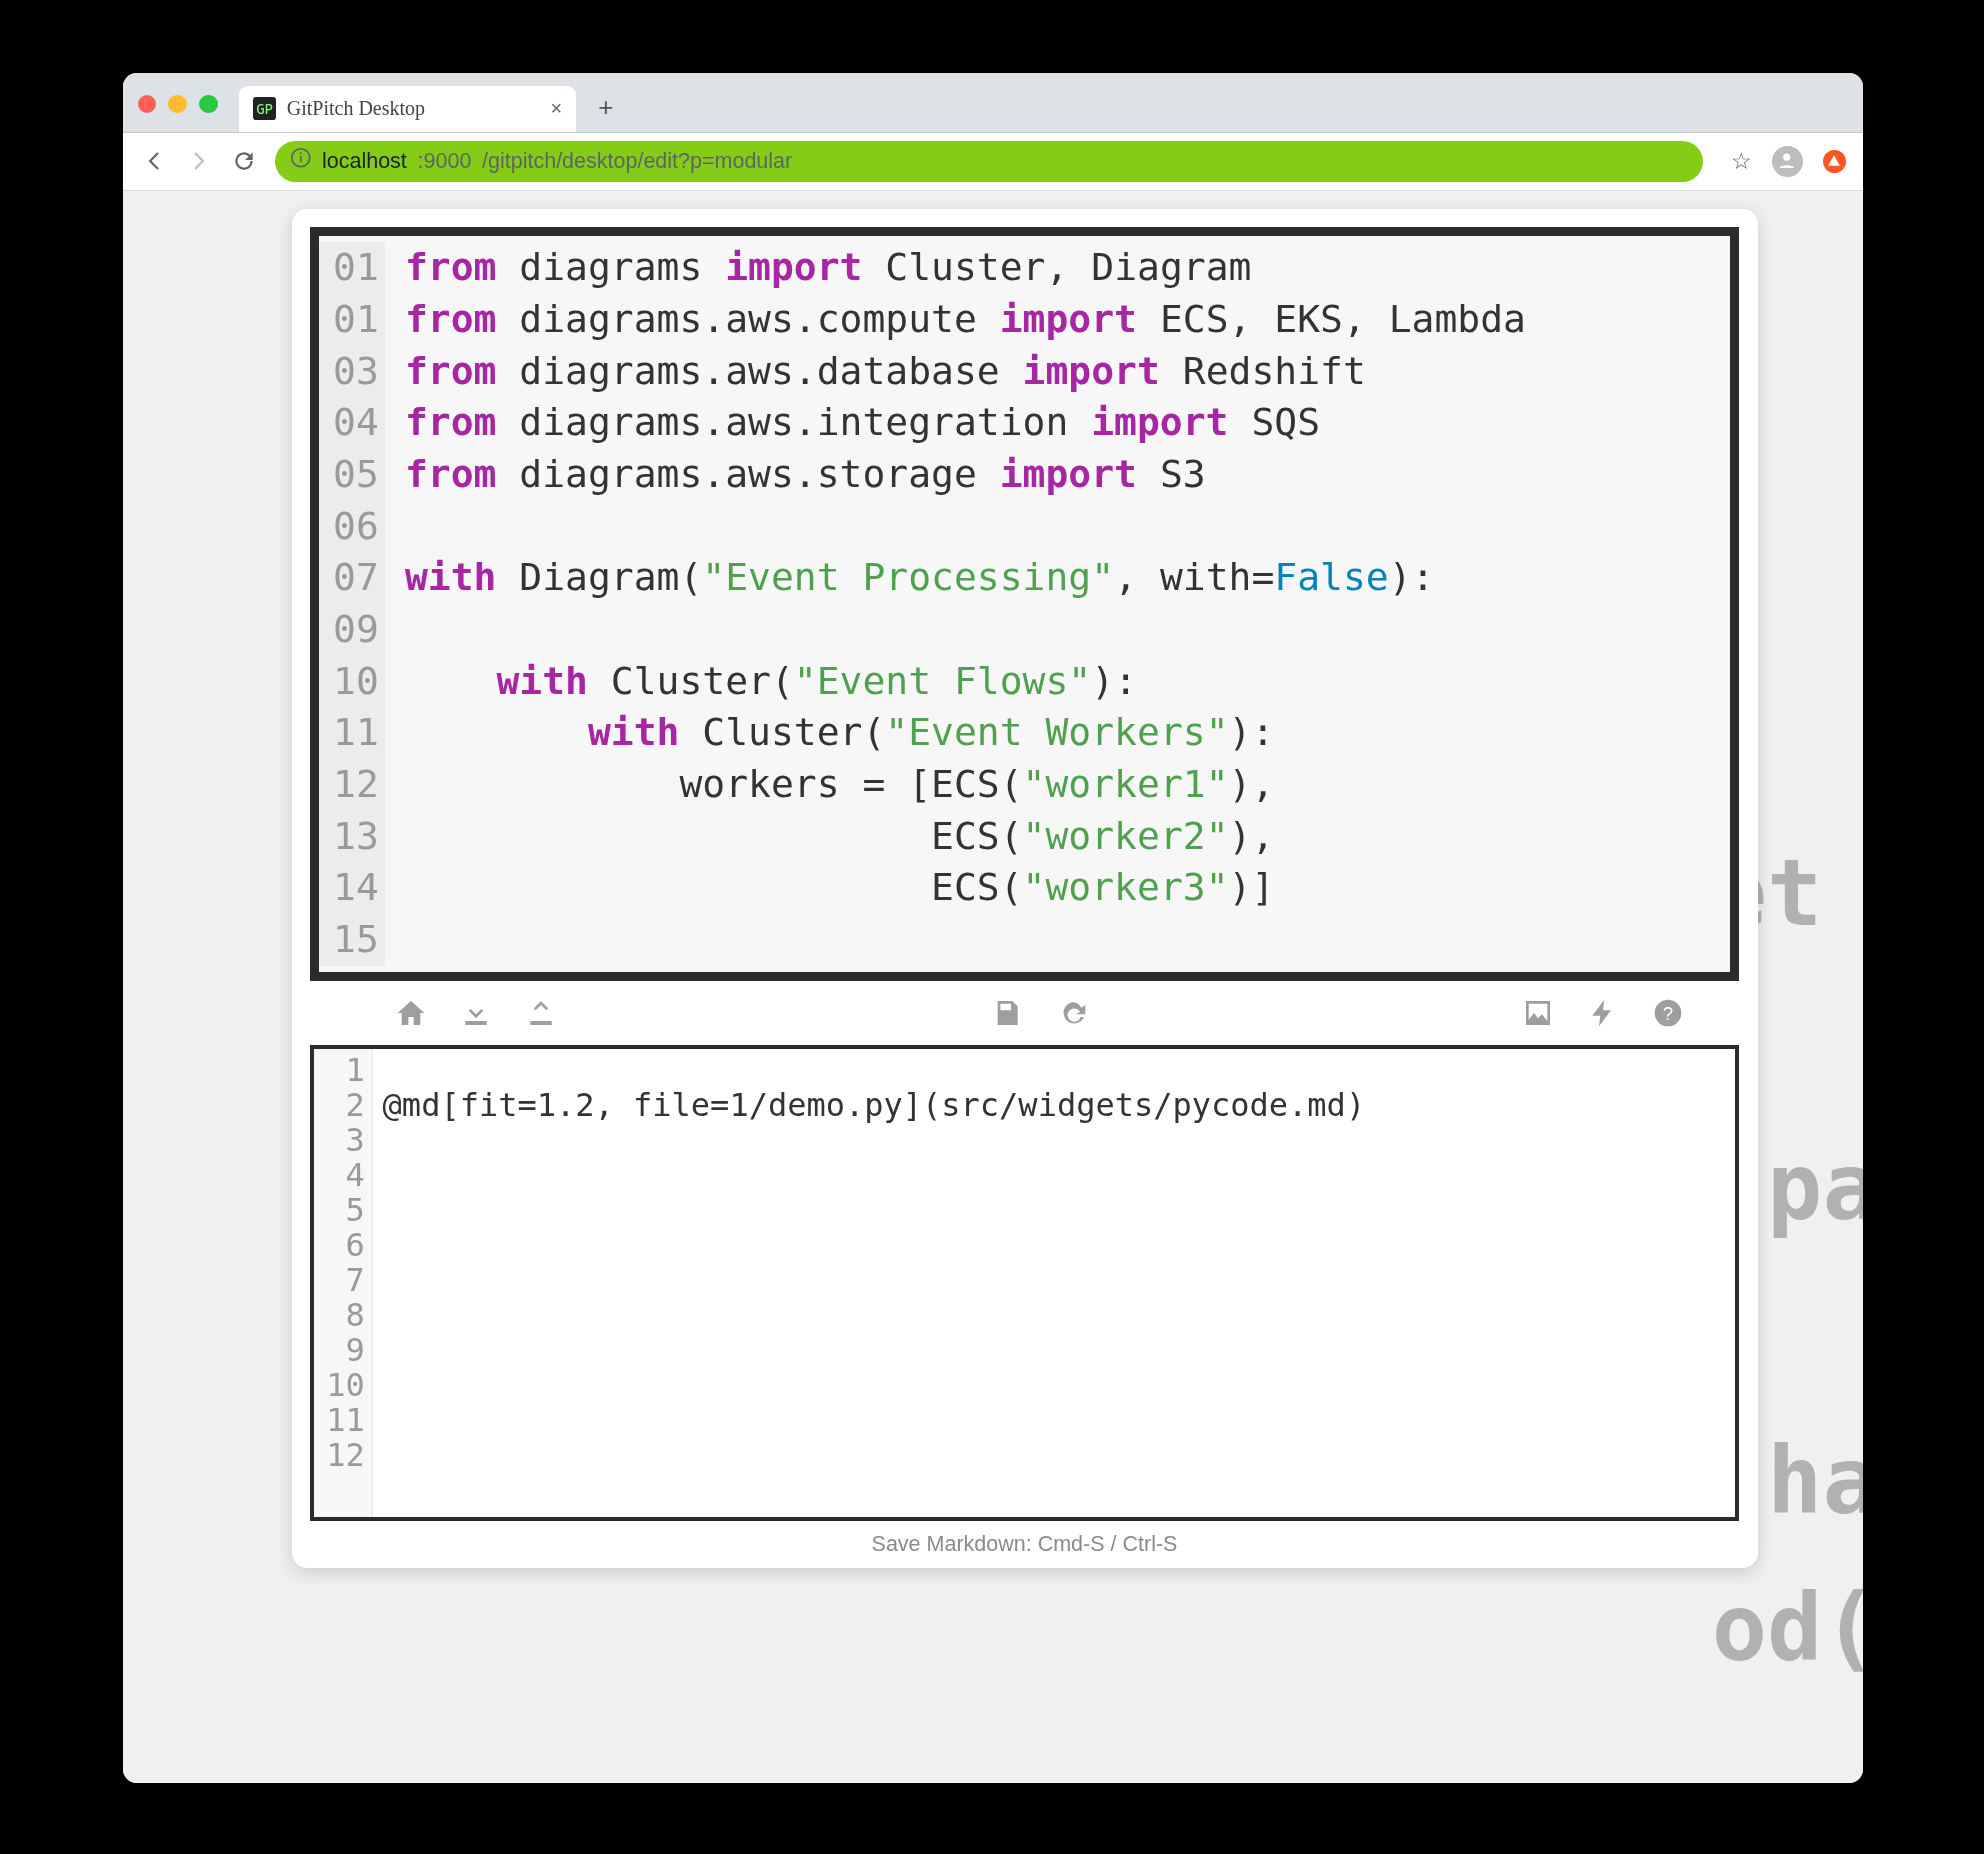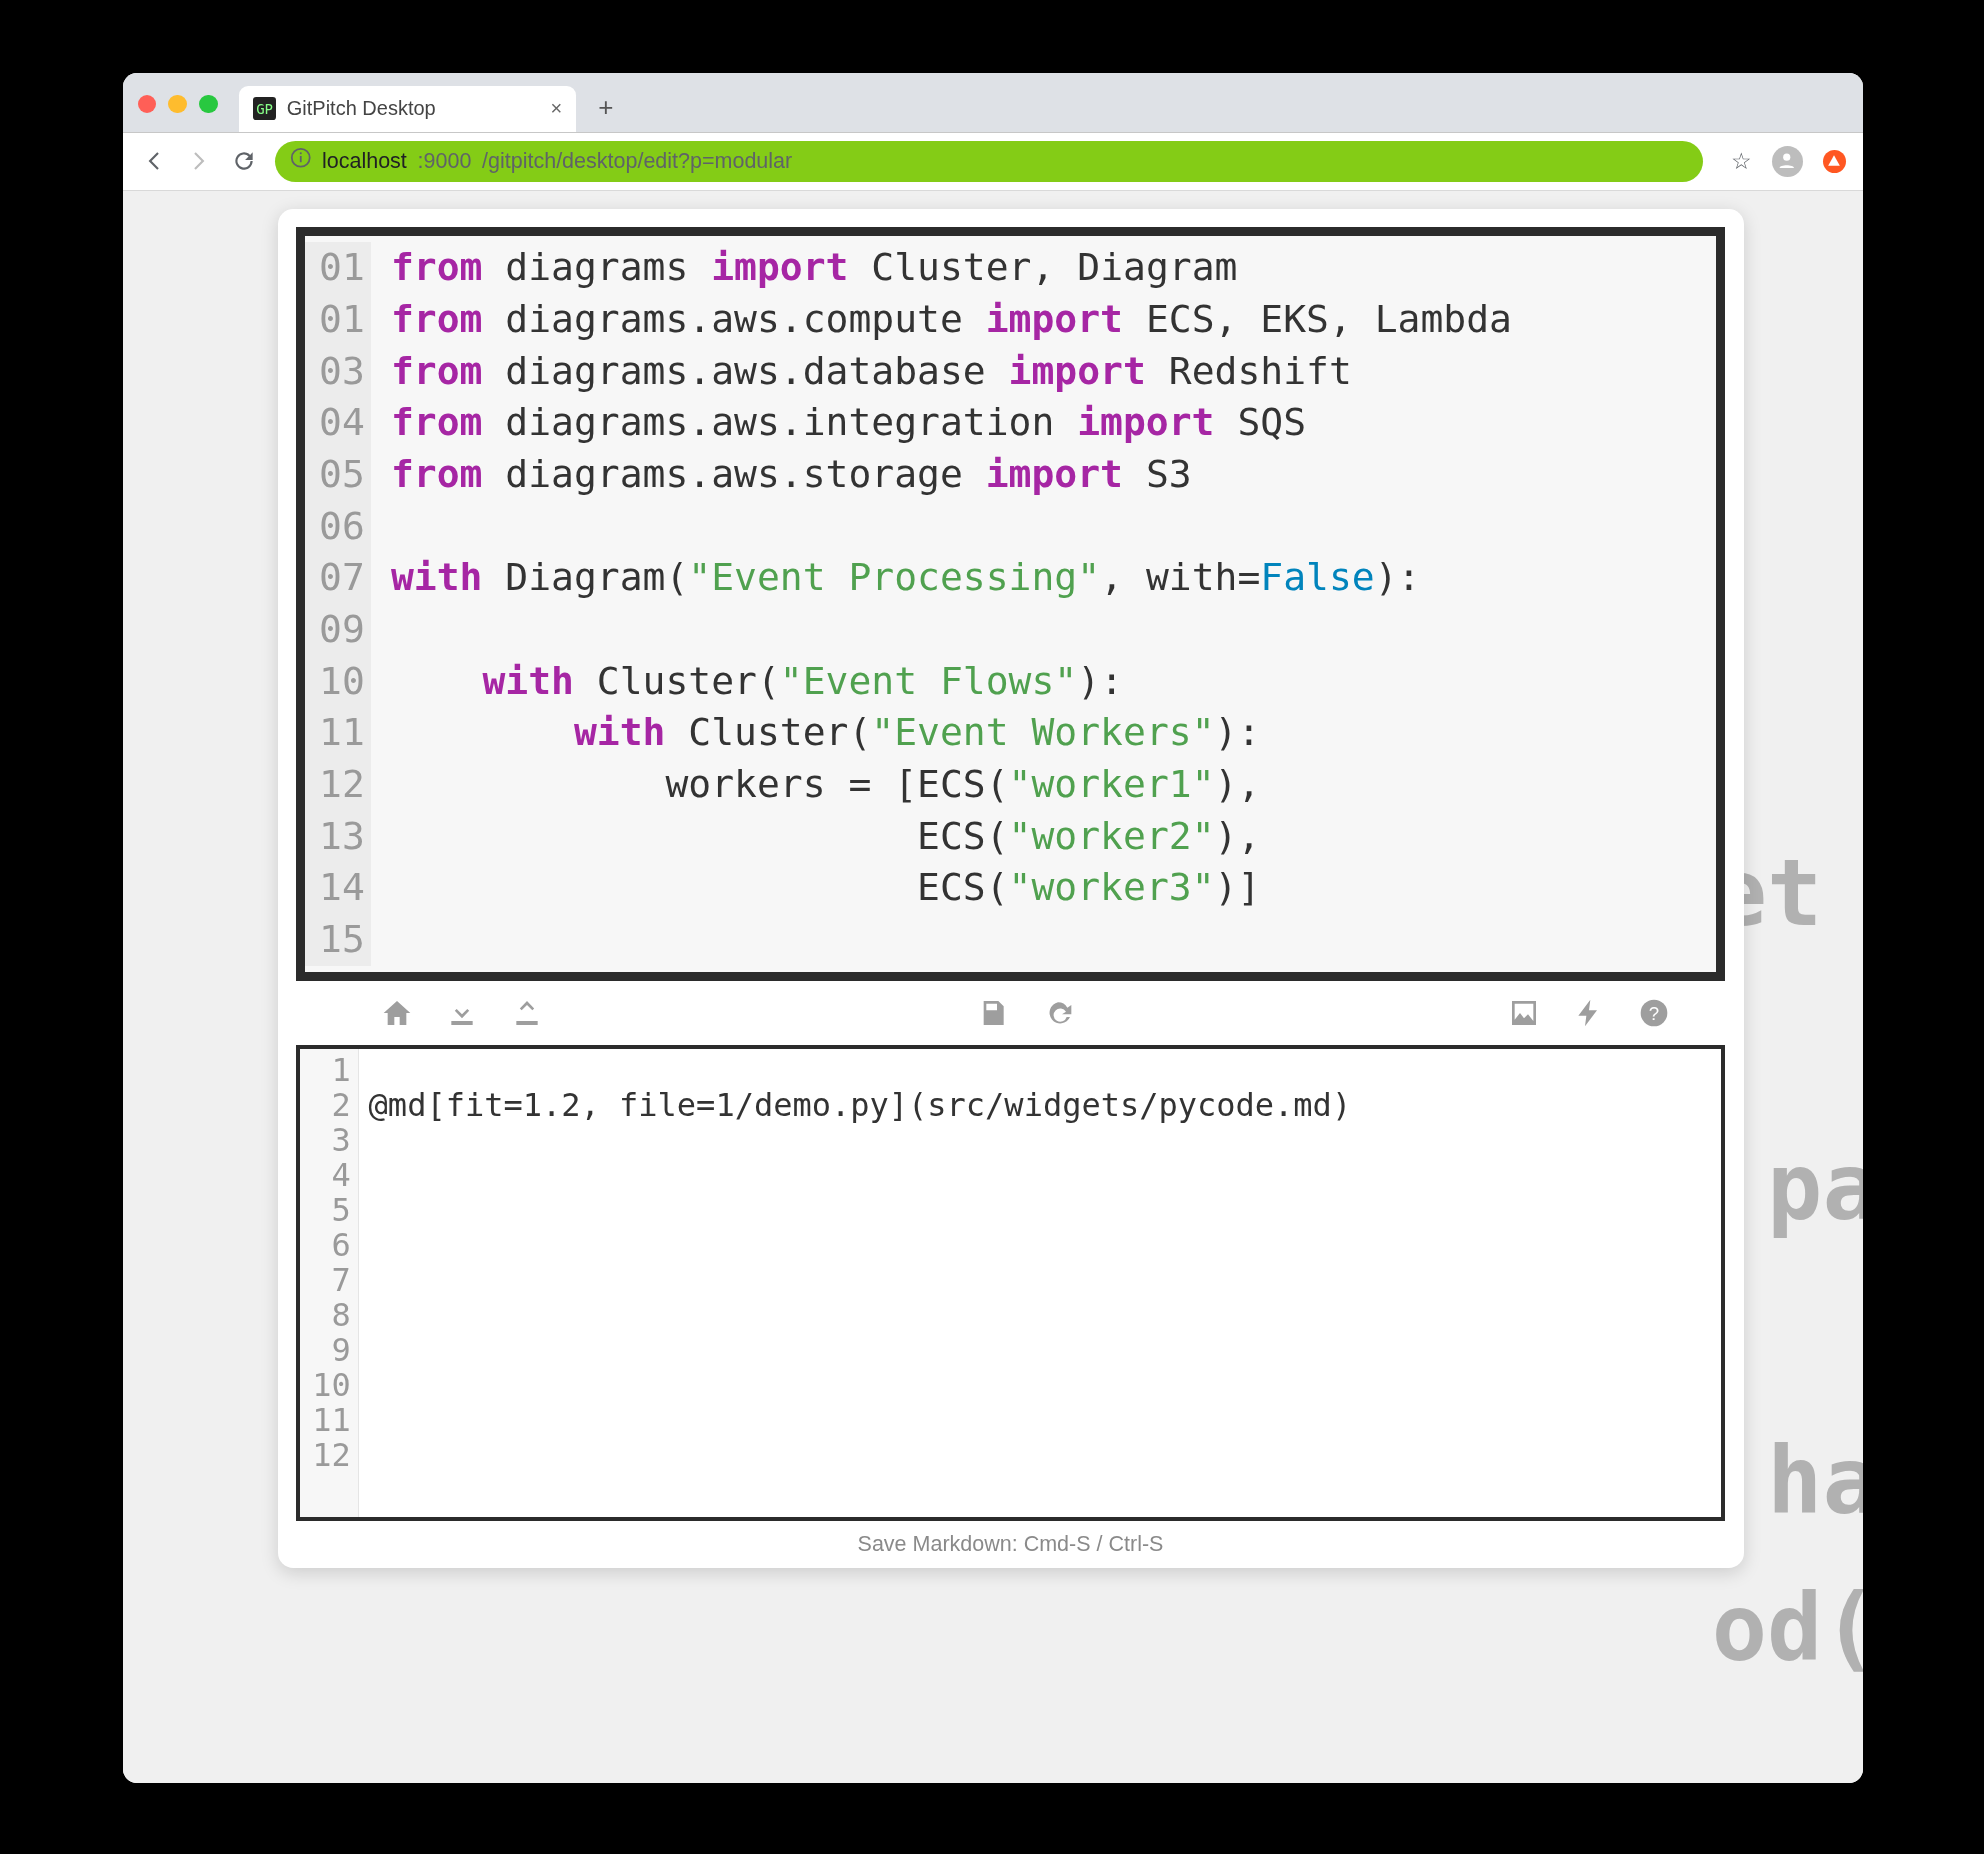--- a/index.html
+++ b/index.html
@@ -56,21 +56,21 @@
     padding: 0 14px;
     gap: 10.7px;
     font-size: 20px;
     color: #444;
   }
   .tab .favicon {
     width: 23px; height: 23px; background:#222; border-radius:3.1px;
     color:#8f8; font-size:14px; display:flex; align-items:center; justify-content:center;
     font-family: monospace;
   }
-  .tab .tab-title { flex: 1; }
+  .tab .tab-title { flex: 1; font-family: Liberation Serif, serif; }
   .tab .tab-close { color:#666; font-size:20px; cursor:pointer; }
   .newtab {
     width: 38px; height: 38px; margin-left: 10.7px; margin-bottom: 4.6px;
     display:flex; align-items:center; justify-content:center;
     color:#555; font-size:26px; cursor:pointer;
   }
   
   .addrbar {
     height: 58px;
     background:#fff;
@@ -120,21 +120,21 @@
     font-weight:700;
     color:#888;
     line-height:1.6;
     text-align:right;
     white-space:pre;
     opacity:0.6;
     pointer-events:none;
   }
   .card {
     position:absolute;
-    left:155px;
+    left:169px;
     top:18.4px;
     width:1466px;
     background:#fff;
     border-radius:15.3px;
     box-shadow:0 4.6px 18.4px rgba(0,0,0,0.15);
     padding:18.4px 18.4px 6.1px 18.4px;
     display:flex;
     flex-direction:column;
   }
   

